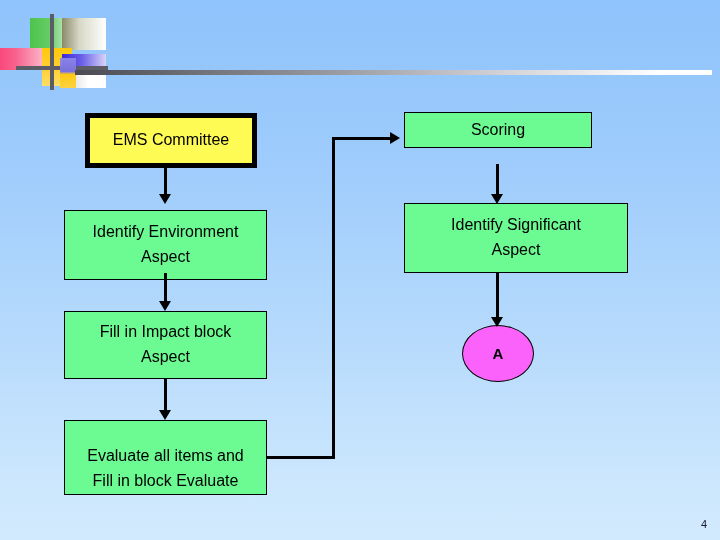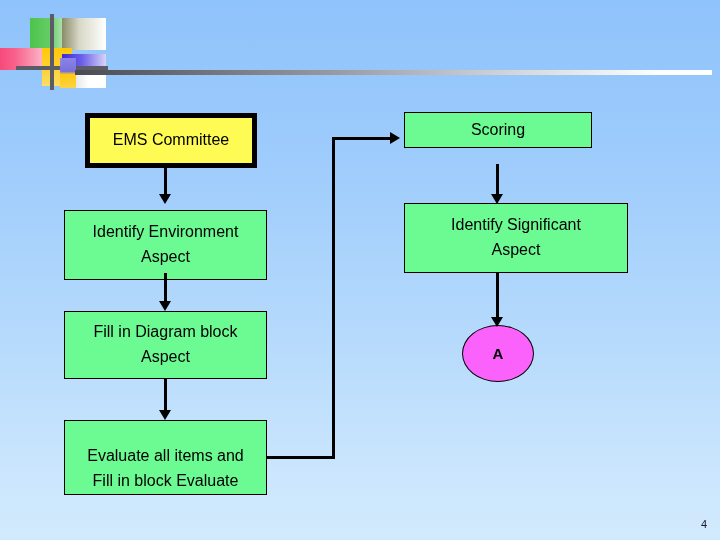--- a/index.html
+++ b/index.html
@@ -137,21 +137,21 @@
     <span class="ln">Identify Environment</span>
     <span class="ln">Aspect</span>
   </div>
 
   <div class="node box-green n-ident-sig">
     <span class="ln">Identify Significant</span>
     <span class="ln">Aspect</span>
   </div>
 
   <div class="node box-green n-fill-asp">
-    <span class="ln">Fill in Diagram block</span>
+    <span class="ln">Fill in Impact block</span>
     <span class="ln">Aspect</span>
   </div>
 
   <div class="node ellipse-pink n-circle-a">
     <span class="ln">A</span>
   </div>
 
   <div class="node box-green n-eval">
     <span class="ln">Evaluate all items and</span>
     <span class="ln">Fill in block Evaluate</span>

